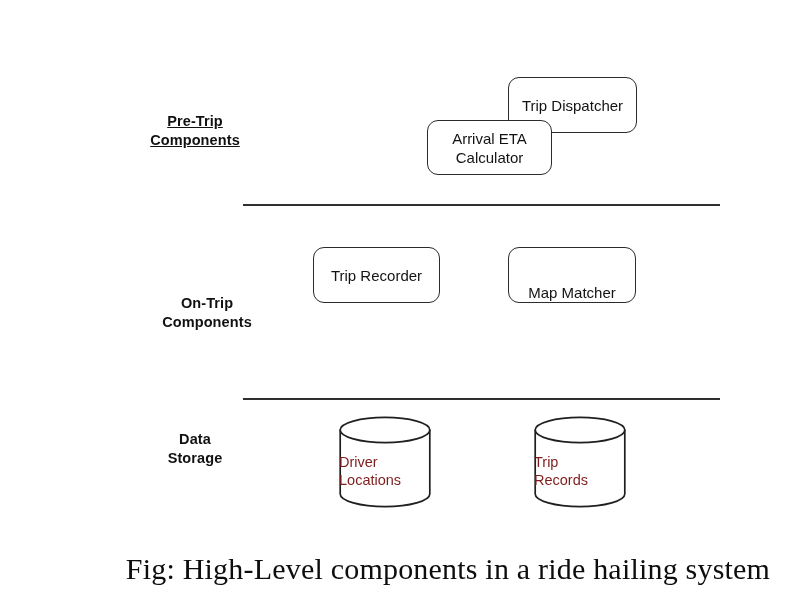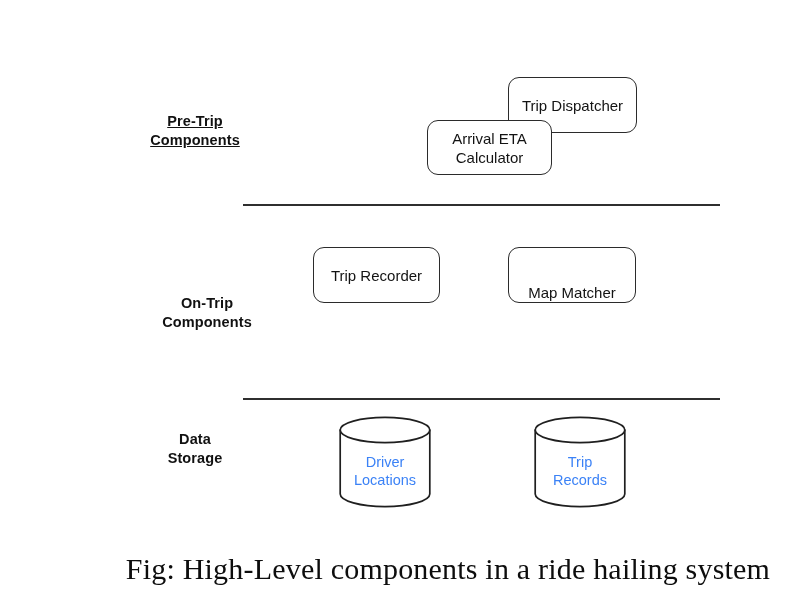--- a/index.html
+++ b/index.html
@@ -63,25 +63,24 @@
   .cylinder svg {
     position: absolute;
     left: 0;
     top: 0;
     overflow: visible;
   }
   .cylinder .cyl-label {
     position: absolute;
     left: 0;
     right: 0;
-    text-align: center;
     font-family: "Liberation Sans", sans-serif;
     font-size: 14.5px;
     line-height: 18px;
-    color: #3b82f6;
+    color: #7f1d1d;
     white-space: pre-line;
   }
 
   
   .caption {
     position: absolute;
     left: 0;
     width: 800px;
     text-align: center;
     font-family: "Liberation Serif", serif;

